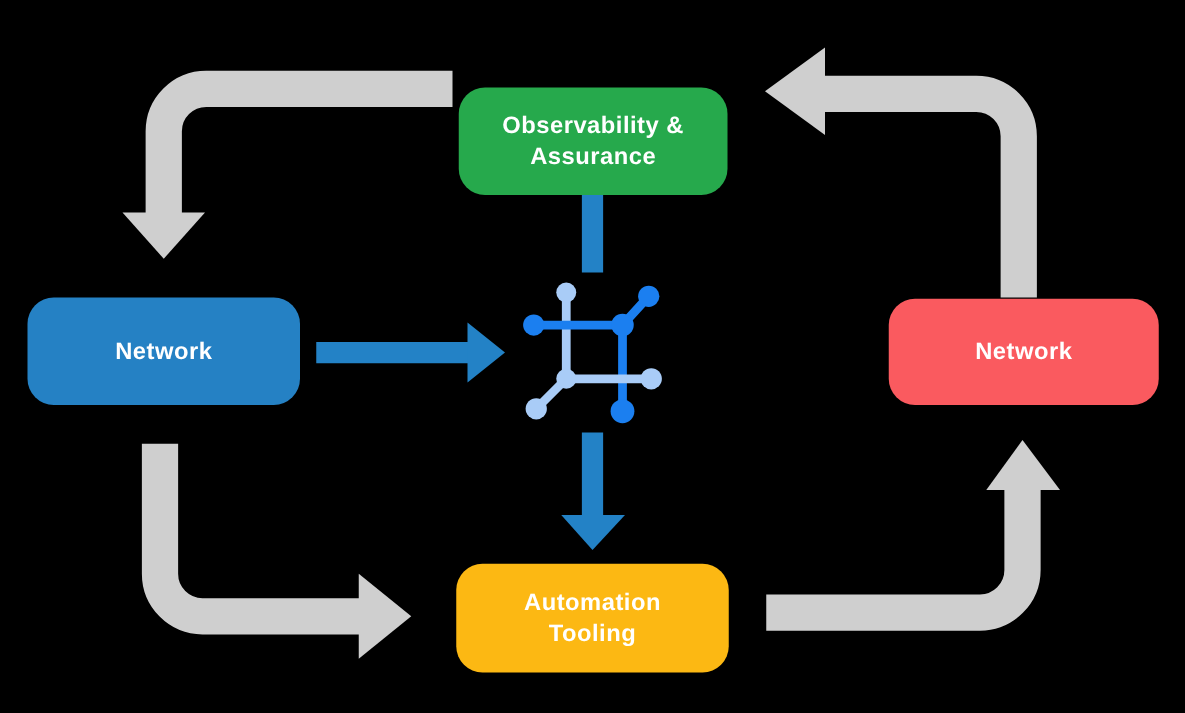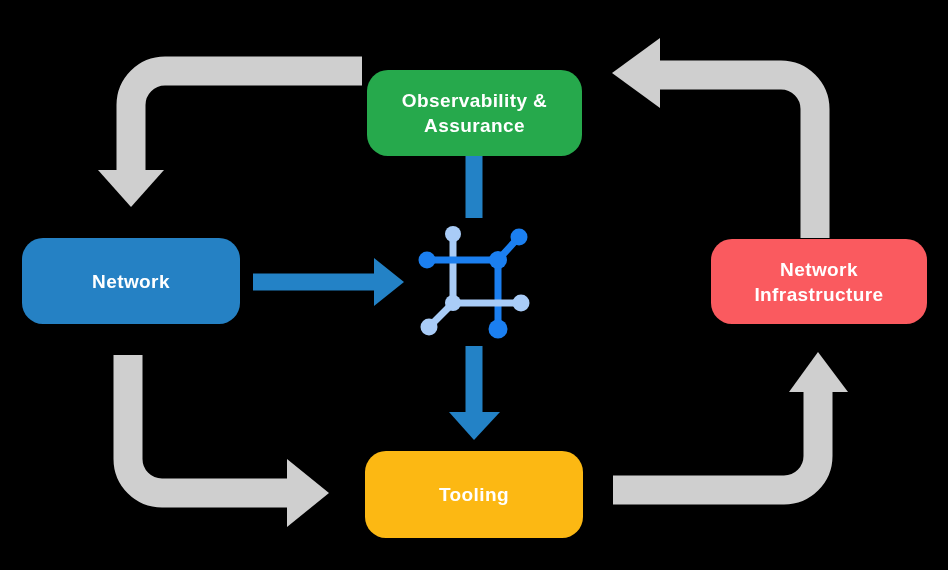--- a/index.html
+++ b/index.html
@@ -112,20 +112,20 @@
     <span>Observability &amp;</span>
     <span>Assurance</span>
   </div>
 
   <div class="box n-ops">
     <span>Network</span>
   </div>
 
   <div class="box n-infra">
     <span>Network</span>
-    <span>Infrastructure</span>
   </div>
 
   <div class="box n-auto">
+    <span>Automation</span>
     <span>Tooling</span>
   </div>
 
 </div>
 
 </body></html>

